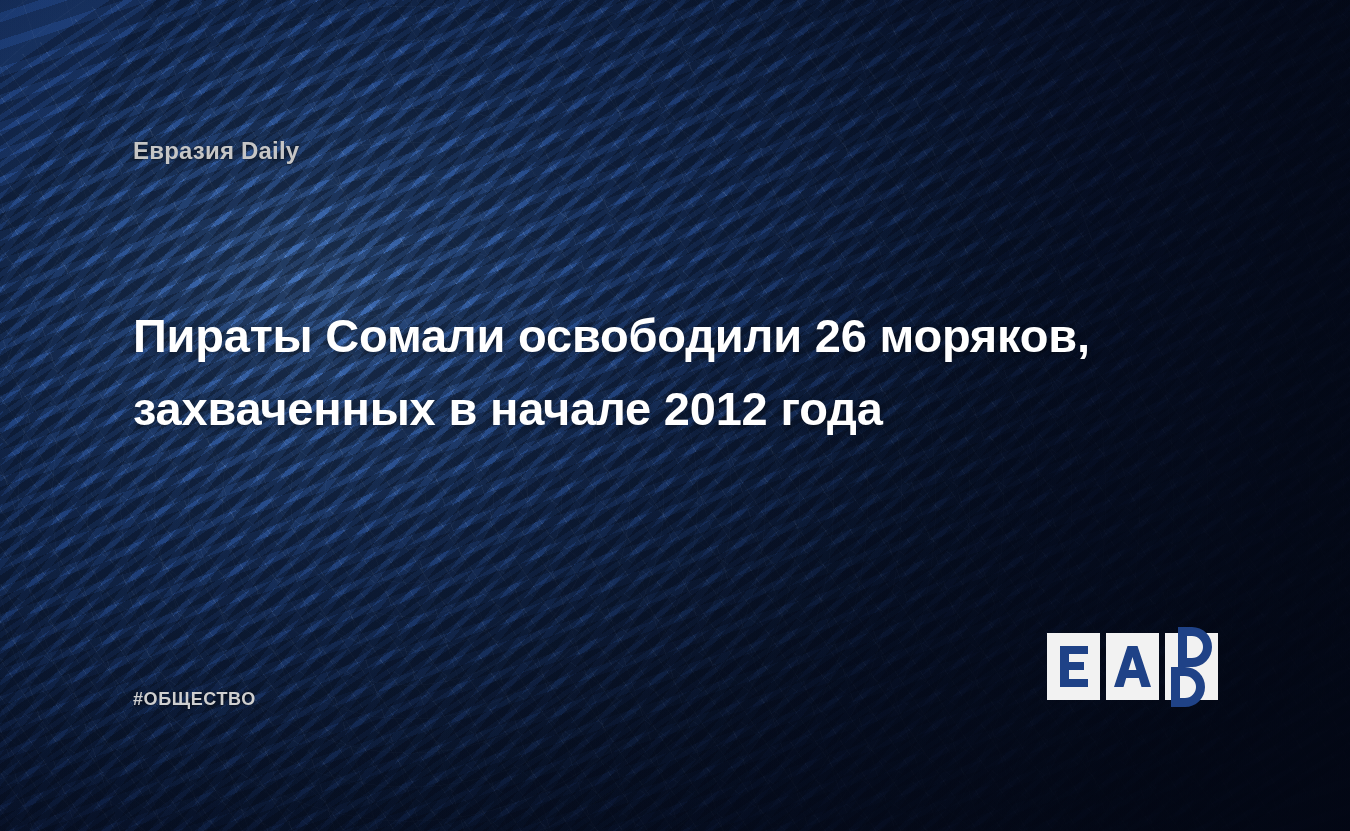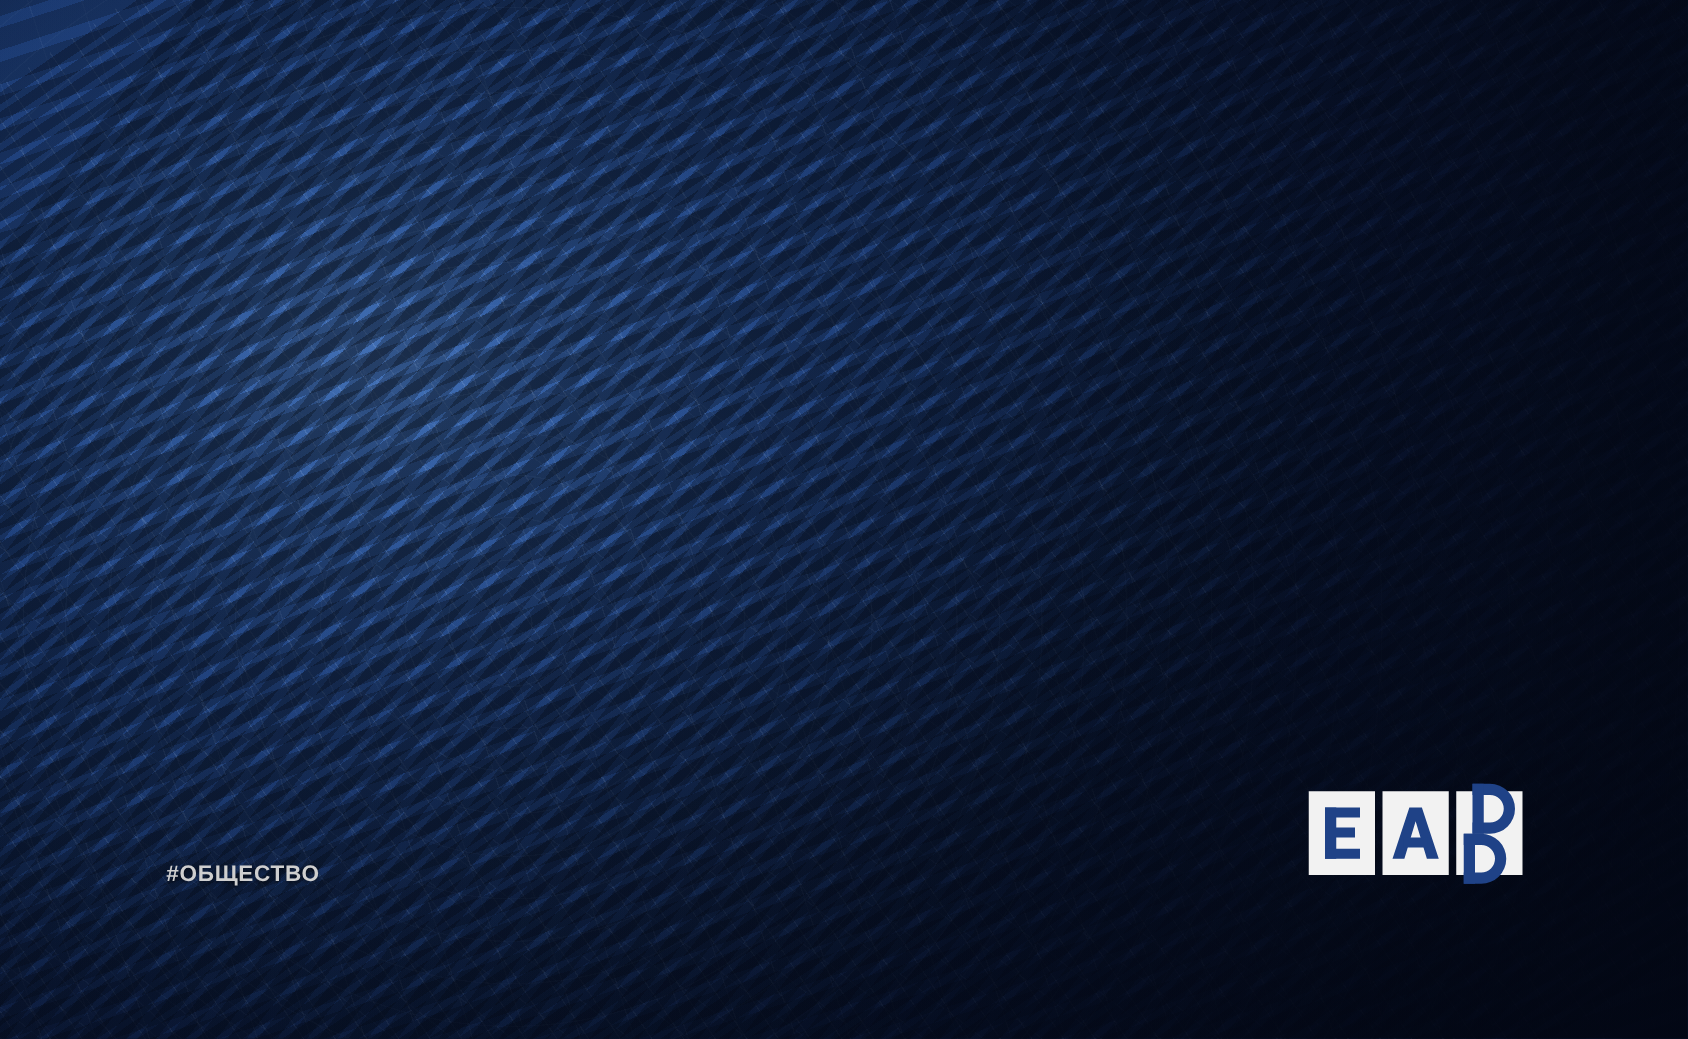--- a/index.html
+++ b/index.html
@@ -220,21 +220,23 @@
     <div class="trails trails-a"></div>
     <div class="trails trails-b"></div>
     <div class="trails trails-c"></div>
     <div class="trails-arcs"></div>
   </div>
   <div class="bg-layer trails-mask"></div>
   <div class="bg-layer bg-vignette"></div>
 
   <div class="content">
 
-
+    <div class="brand">Евразия Daily</div>
+
+    <h1 class="headline">Пираты Сомали освободили 26 моряков, захваченных в начале 2012 года</h1>
 
     <div class="tag">#ОБЩЕСТВО</div>
 
     <div class="logo">
       <svg width="172" height="68" viewBox="0 0 172 68" xmlns="http://www.w3.org/2000/svg" aria-hidden="true">
 
         <rect x="0" y="0" width="53" height="67" fill="#f2f2f2"></rect>
         <g fill="#1f4287">
           <rect x="13" y="13" width="9" height="41"></rect>
           <rect x="13" y="13" width="28" height="8"></rect>

